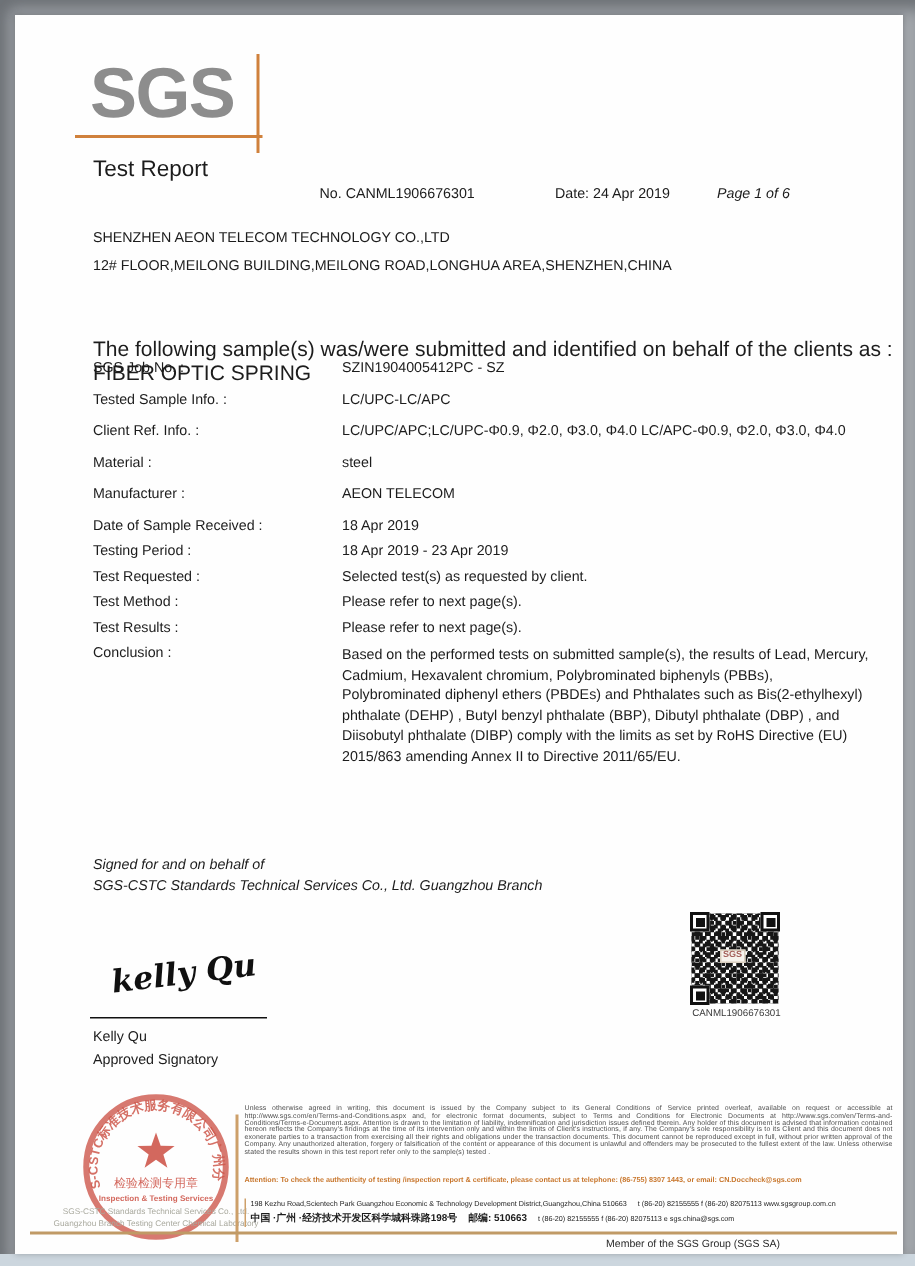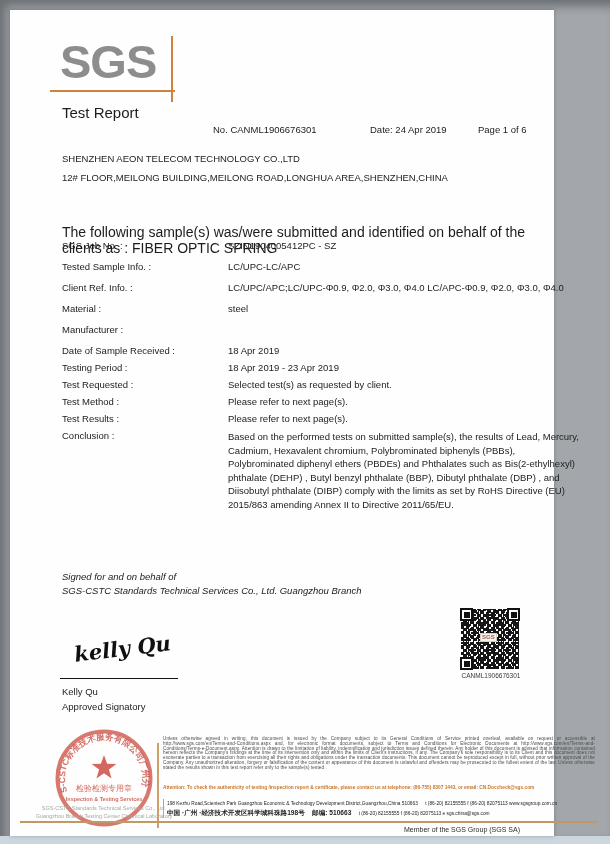--- a/index.html
+++ b/index.html
@@ -8,39 +8,39 @@
     background:#ccd6de;
     font-family:"Liberation Sans", sans-serif;
     -webkit-font-smoothing:antialiased;
   }
   .backdrop{
     position:absolute;left:0;top:0;width:610px;height:836px;
     background:#a3a7ac;
     box-shadow:inset 6px 6px 10px rgba(40,44,48,.45);
   }
   .page{
-    position:absolute;left:10px;top:10px;width:544px;height:826px;
+    position:absolute;left:10px;top:10px;width:592px;height:826px;
     background:#fefefe;color:#1c1c1c;
     box-shadow:0 0 4px rgba(0,0,0,.25);
   }
   .abs{position:absolute;}
   
   .logo-text{
     left:50px;top:28px;
     font-size:47px;font-weight:700;letter-spacing:-1px;
     color:#8d8d8d;line-height:1;
   }
   .logo-hline{left:40px;top:80px;width:125px;height:2px;background:#d0813c;}
   .logo-vline{left:161px;top:26px;width:2px;height:66px;background:#d0813c;}
   
   .doc-title{left:52px;top:94px;font-size:15px;font-weight:400;}
   .hdr{top:114px;font-size:9.5px;}
   .hdr-no{left:203px;text-align:center;}
   .hdr-date{left:360px;}
-  .hdr-page{left:468px;}
+  .hdr-page{left:468px;font-style:italic;}
   
   .client{left:52px;top:139px;font-size:9.5px;line-height:19px;}
   
   .intro{left:52px;top:214px;font-size:14px;}
   
   .fields{left:52px;top:230px;width:520px;font-size:9.5px;}
   .frow{display:flex;margin-bottom:9px;line-height:12px;gap:38px;}
   .frow:nth-child(n+6){margin-bottom:5px;}
   .flabel{width:128px;flex:none;}
   .fvalue{flex:1;}
@@ -120,20 +120,21 @@
     <div class="frow">
       <div class="flabel">Client Ref. Info. :</div>
       <div class="fvalue">LC/UPC/APC;LC/UPC-Φ0.9, Φ2.0, Φ3.0, Φ4.0 LC/APC-Φ0.9, Φ2.0, Φ3.0, Φ4.0</div>
     </div>
     <div class="frow">
       <div class="flabel">Material :</div>
       <div class="fvalue">steel</div>
     </div>
     <div class="frow">
       <div class="flabel">Manufacturer :</div>
+      <div class="fvalue">AEON TELECOM</div>
     </div>
     <div class="frow">
       <div class="flabel">Date of Sample Received :</div>
       <div class="fvalue">18 Apr 2019</div>
     </div>
     <div class="frow">
       <div class="flabel">Testing Period :</div>
       <div class="fvalue">18 Apr 2019 - 23 Apr 2019</div>
     </div>
     <div class="frow">

